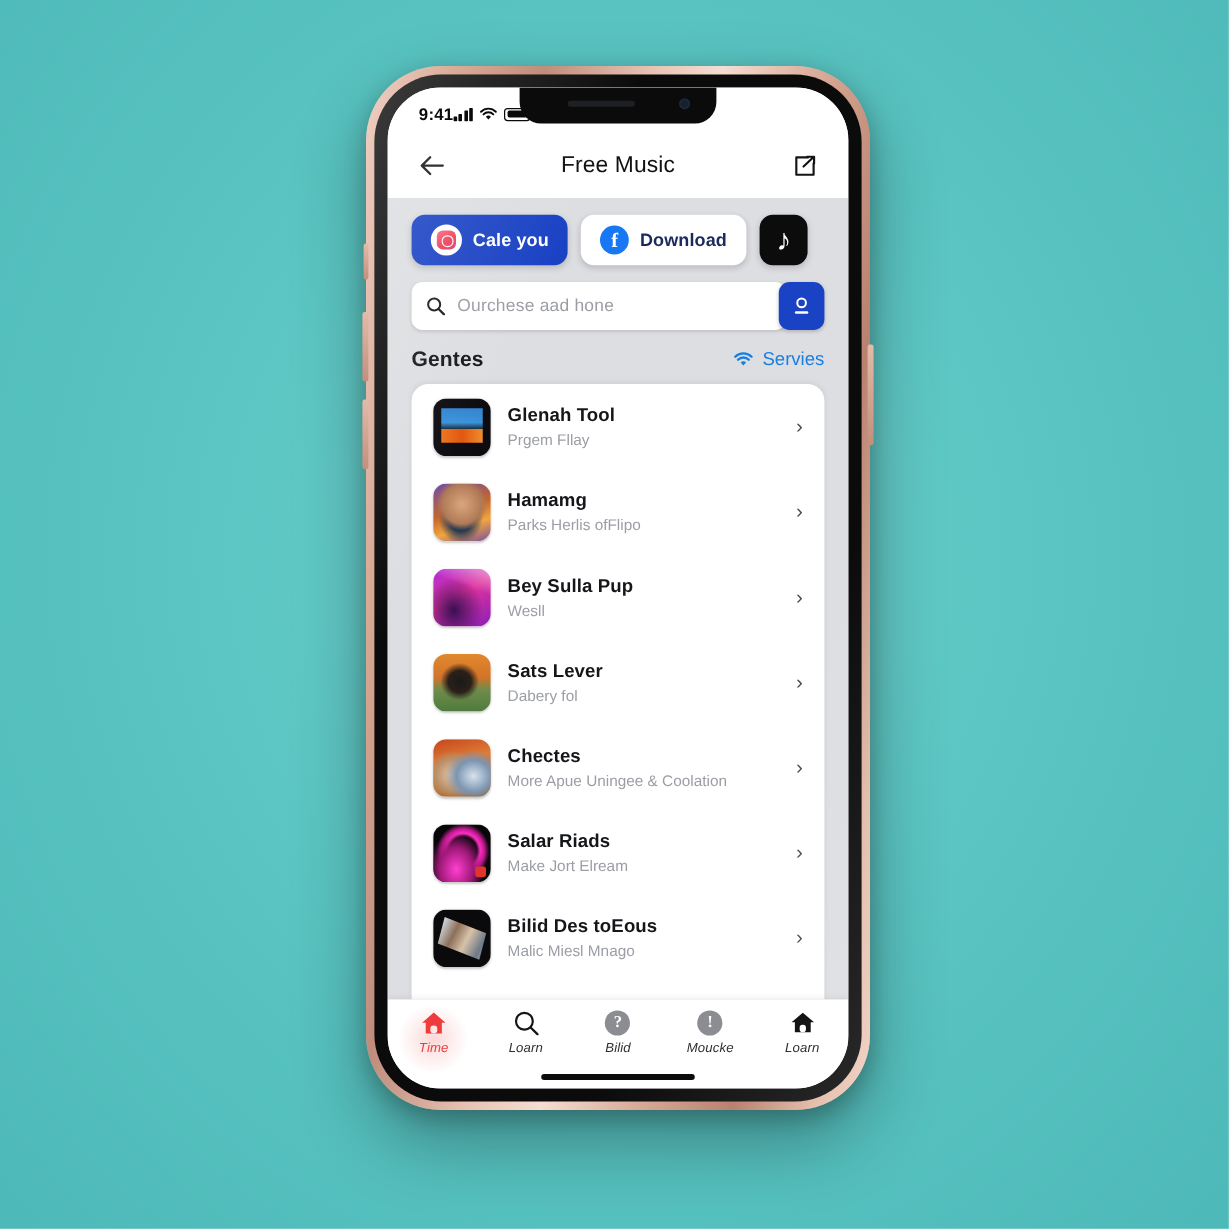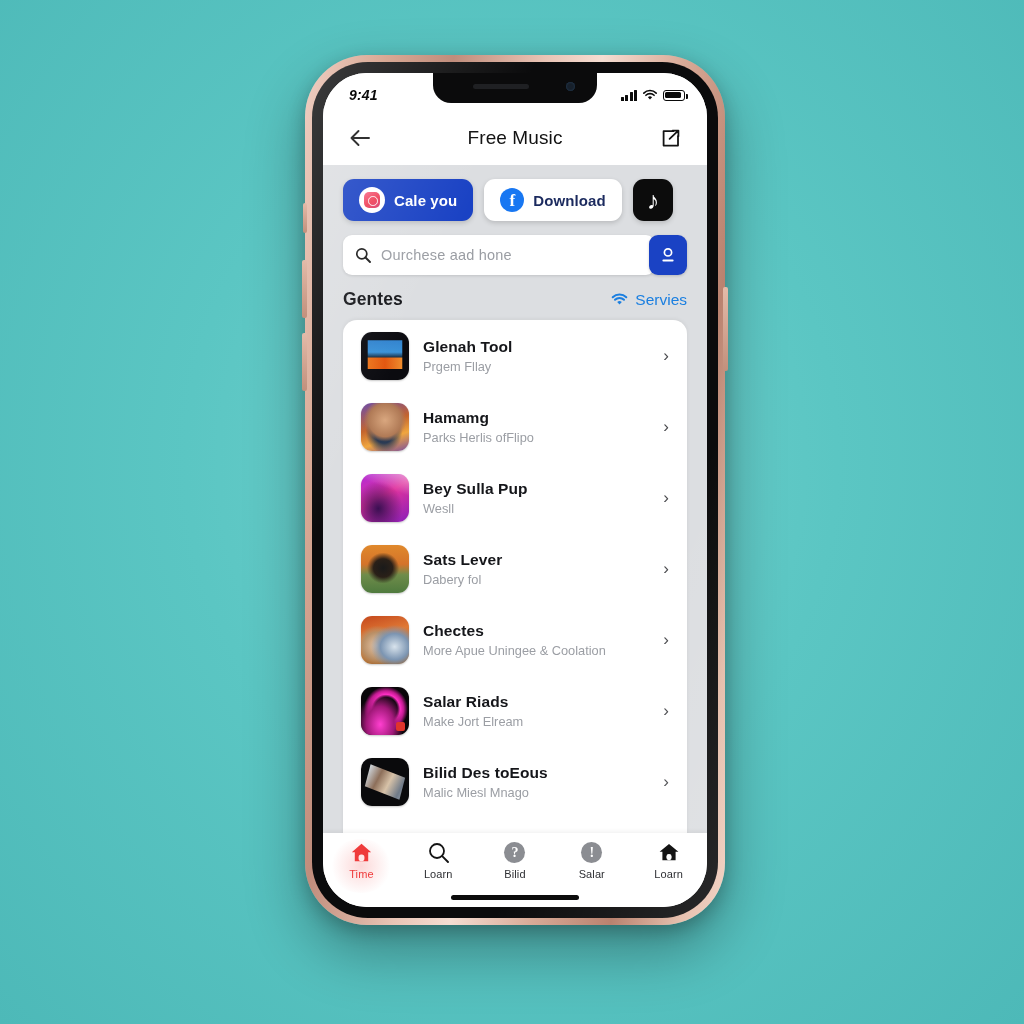--- a/index.html
+++ b/index.html
@@ -64,23 +64,23 @@
   .notch .camera {
     position: absolute; right: 22px; top: 9px; width: 9px; height: 9px;
     border-radius: 50%; background: #17202b;
     box-shadow: inset 0 0 2px #2a4766;
   }
 
   
   .statusbar {
     height: 38px; flex: none;
     background: #fff;
-    display: flex; align-items: center; justify-content: space-between;
+    display: flex; align-items: center; justify-content: flex-start;
     padding: 6px 22px 0 26px;
-    position: relative; z-index: 20; font-style: italic;
+    position: relative; z-index: 20;
   }
   .status-time { font-size: 14px; font-weight: 700; color: #0a0a0a; letter-spacing: .2px; }
   .status-icons { display: flex; align-items: center; gap: 5px; }
   .sig { display: flex; align-items: flex-end; gap: 1.5px; height: 11px; }
   .sig i { width: 3px; background: #0a0a0a; border-radius: .6px; display: block; }
   .sig i:nth-child(1){height:4px} .sig i:nth-child(2){height:6px}
   .sig i:nth-child(3){height:8.5px} .sig i:nth-child(4){height:11px}
   .batt { width: 22px; height: 11px; border: 1.5px solid #0a0a0a; border-radius: 3px; position: relative; }
   .batt::after { content:''; position:absolute; right:-3.5px; top:3px; width:2px; height:5px; background:#0a0a0a; border-radius:0 1px 1px 0; }
   .batt span { position:absolute; left:1.2px; top:1.2px; bottom:1.2px; width:16px; background:#0a0a0a; border-radius:1.5px; display:block; }
@@ -179,21 +179,21 @@
   .chev { color: #2b2c30; font-size: 17px; flex: none; padding-right: 4px; opacity: .85; }
 
   
   .tabbar {
     flex: none; height: 74px; background: #fff;
     display: flex; align-items: flex-start; padding-top: 8px;
     position: relative; z-index: 10;
     box-shadow: 0 -1px 5px rgba(0,0,0,0.07);
   }
   .tab { flex: 1; display: flex; flex-direction: column; align-items: center; gap: 5px; position: relative; }
-  .tab-label { font-size: 11px; color: #2e2f33; letter-spacing: .1px; }
+  .tab-label { font-size: 11px; color: #2e2f33; letter-spacing: .1px; font-style: italic; }
   .tab.active .tab-label { color: #ef3b3b; }
   .tab.active::before {
     content:''; position:absolute; left:50%; top:-2px; transform: translateX(-50%);
     width: 64px; height: 54px; border-radius: 50%;
     background: radial-gradient(circle, rgba(239,59,59,.20) 0%, rgba(239,59,59,0) 70%);
   }
   .tab-ico { height: 22px; display: flex; align-items: center; justify-content: center; position: relative; z-index:1;}
   .circ-ico {
     width: 21px; height: 21px; border-radius: 50%; background: #8b8d92;
     color: #fff; font-size: 14px; font-weight: 700; line-height: 21px; text-align: center;
@@ -420,21 +420,21 @@
       <div class="tab">
         <span class="tab-ico">
             <span class="circ-ico">?</span>
           </span>
         <span class="tab-label">Bilid</span>
       </div>
       <div class="tab">
         <span class="tab-ico">
             <span class="circ-ico">!</span>
           </span>
-        <span class="tab-label">Salar</span>
+        <span class="tab-label">Moucke</span>
       </div>
       <div class="tab">
         <span class="tab-ico">
           <svg width="22" height="20" viewBox="0 0 22 20">
             <path d="M11 2 1.6 9.8h2.8v8.4h13.2V9.8h2.8z" fill="#141414"></path>
             <rect x="8.4" y="12" width="5.2" height="6.2" rx="2.4" fill="#ffffff"></rect>
           </svg>
         </span>
         <span class="tab-label">Loarn</span>
       </div>

